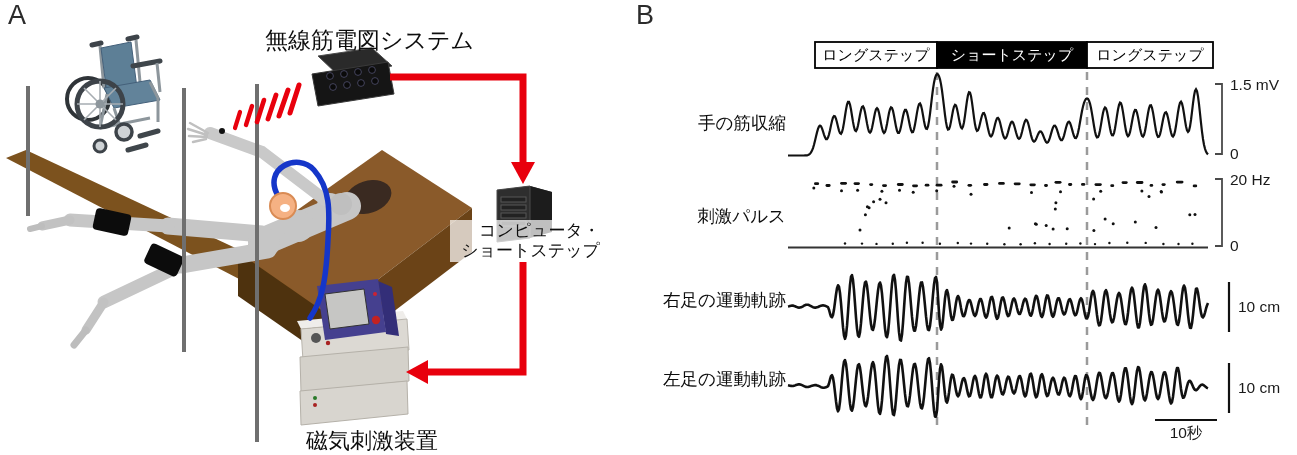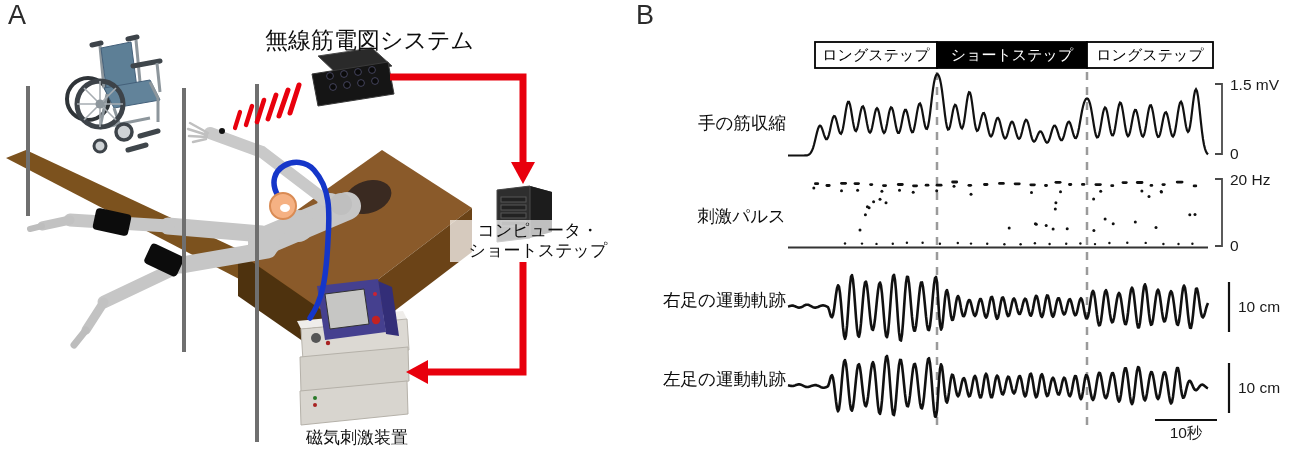--- a/index.html
+++ b/index.html
@@ -1,21 +1,21 @@
 <!DOCTYPE html>
 <html><head>
 <meta charset="utf-8">
 <style>
   html,body{margin:0;padding:0;background:#fff;}
   .stage{position:relative;width:1297px;height:455px;background:#fff;overflow:hidden;
          font-family:"Liberation Sans","DejaVu Sans",sans-serif;color:#111;}
   .panel-letter{position:absolute;font-size:27px;color:#2b2b2b;}
   svg{position:absolute;top:0;left:0;}
-  .cap{position:absolute;font-size:17px;color:#0d0d0d;white-space:nowrap;}
-  .cap-center{text-align:center;line-height:20px;font-size:17px;background:rgba(255,255,255,.72);padding:1px 18px;}
+  .cap{position:absolute;font-size:22px;color:#0d0d0d;white-space:nowrap;}
+  .cap-center{text-align:right;line-height:20px;font-size:17px;background:rgba(255,255,255,.72);padding:1px 10px;}
   text{font-family:"Liberation Sans","DejaVu Sans",sans-serif;}
   .trace-label{font-size:17.5px;fill:#0d0d0d;}
   .scale-label{font-size:15.5px;fill:#1a1a1a;}
   .bar-label{font-size:15px;fill:#000;}
   .bar-label-inv{font-size:15px;fill:#fff;}
 </style>
 </head>
 <body>
 
 <div class="stage">

